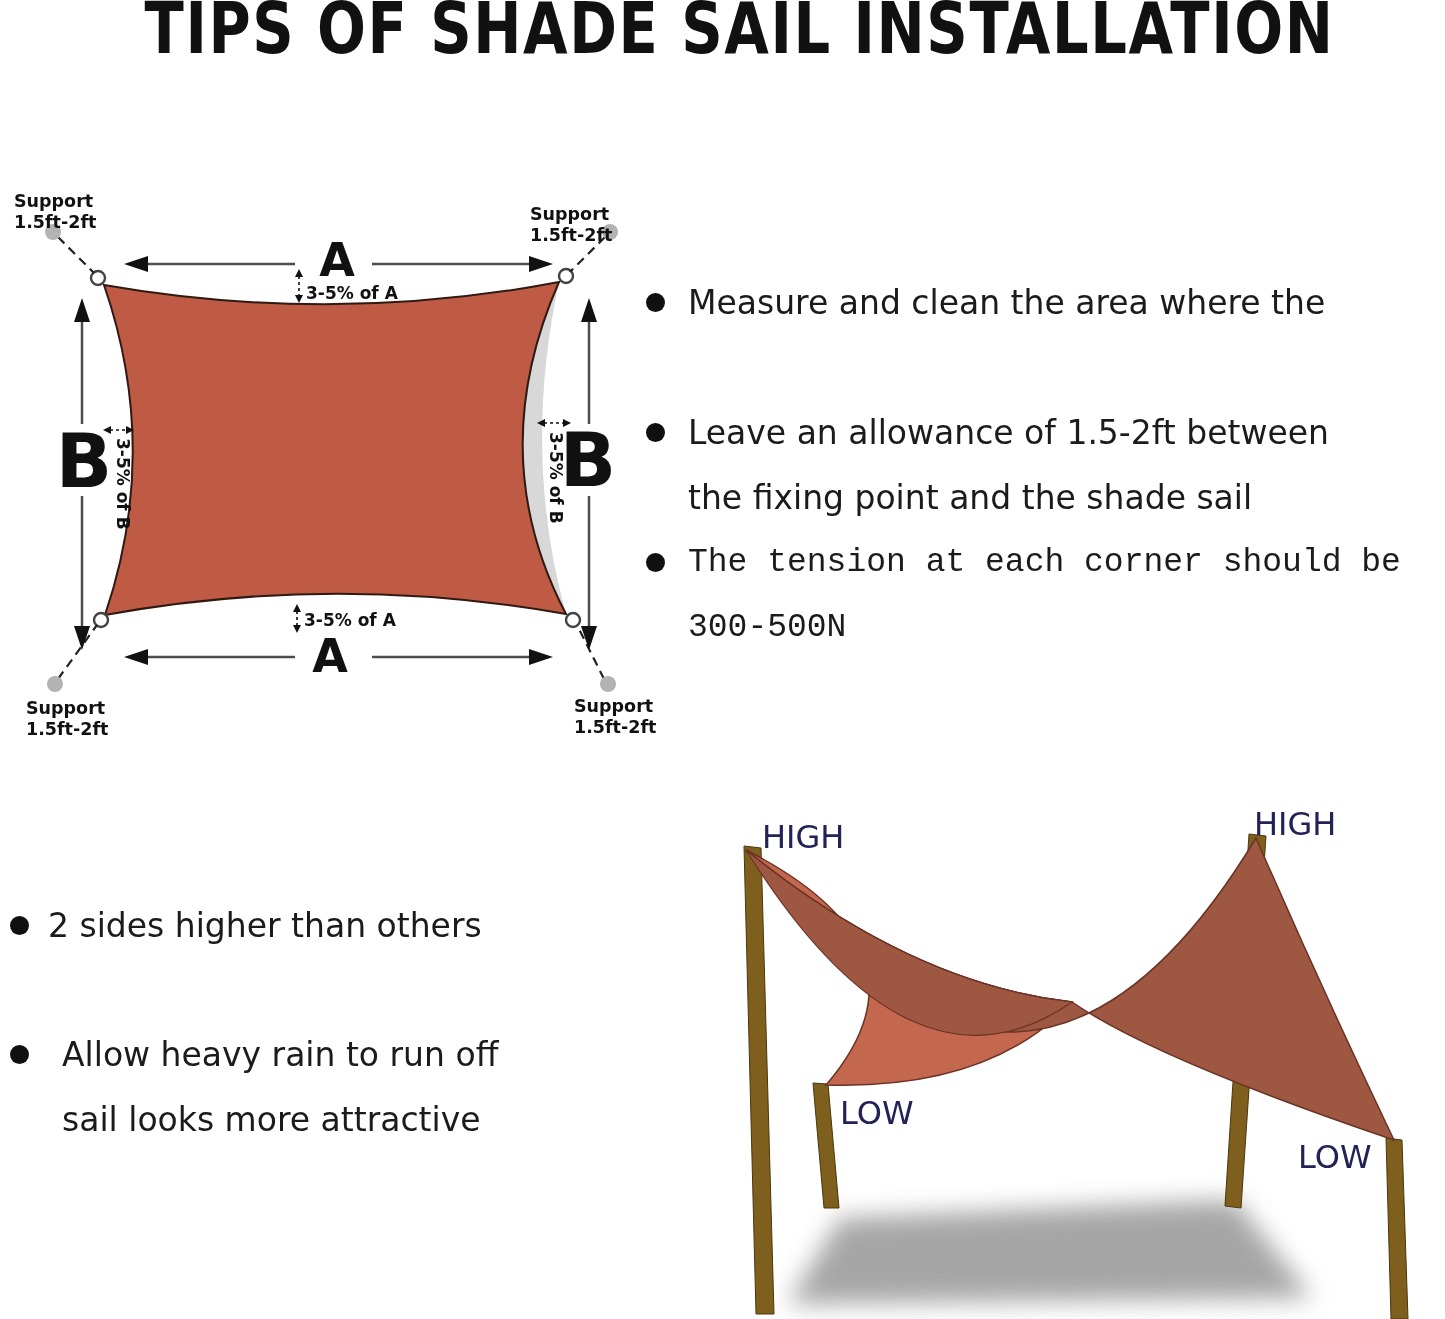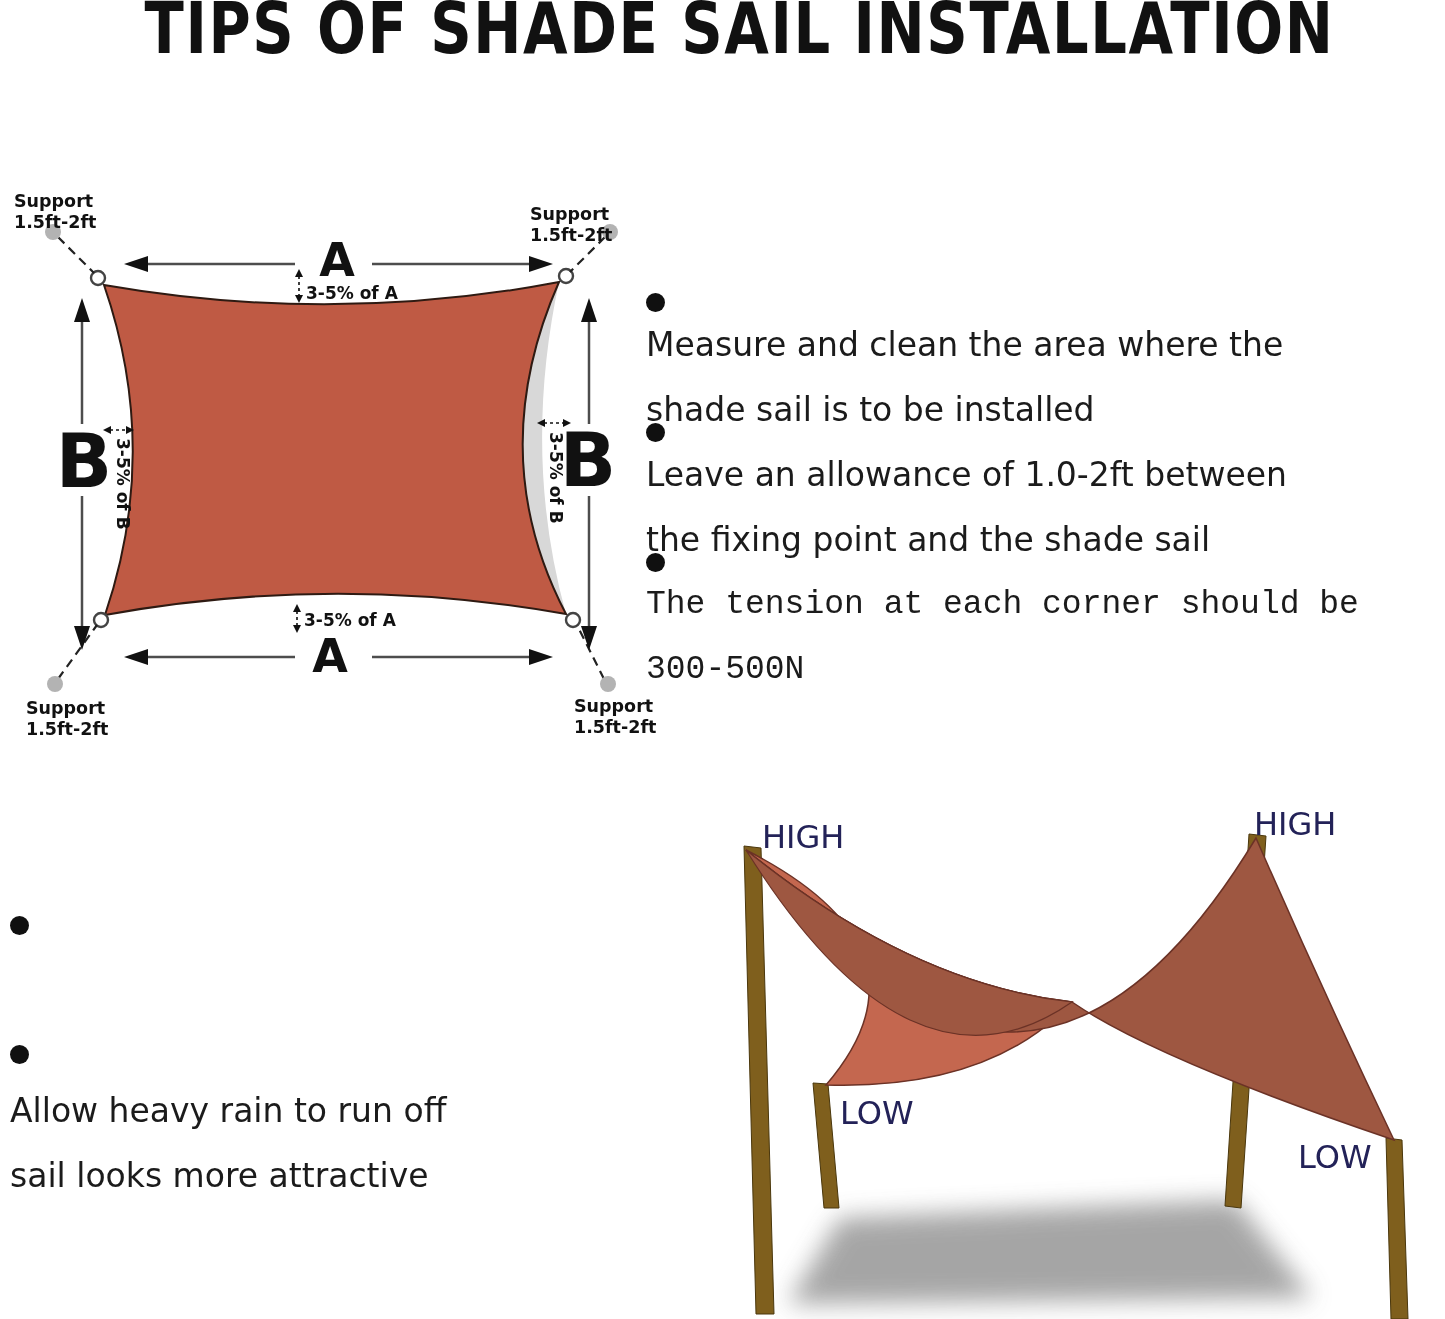--- a/index.html
+++ b/index.html
@@ -7,21 +7,21 @@
     width:1445px;height:1319px;position:relative;overflow:hidden;background:#ffffff;
     font-family:"DejaVu Sans",sans-serif;color:#1a1a1a;
   }
   .title{
     position:absolute;top:-8px;left:0;width:1445px;text-align:center;
     font-size:72px;font-weight:800;line-height:1;letter-spacing:2px;white-space:nowrap;
     transform:scaleX(0.80);transform-origin:50% 0;color:#111;
   }
   svg text{font-family:"DejaVu Sans",sans-serif;}
   .bullet-item{position:absolute;display:flex;align-items:flex-start;
-    font-size:33px;line-height:65px;color:#1b1b1b;flex-direction:column;}
+    font-size:33px;line-height:65px;color:#1b1b1b;}
   .bullet-dot{width:19px;height:19px;border-radius:50%;background:#101010;flex:none;margin-top:23px;}
   .bullet-item .lines{white-space:nowrap;}
   .col-right .bullet-dot{margin-right:23px;}
   .col-left  .bullet-dot{margin-right:19px;}
 </style>
 </head>
 <body>
 
 <div class="title">TIPS OF SHADE SAIL INSTALLATION</div>
 
@@ -122,43 +122,43 @@
   <path d="M 537,423 l 8,-4 l 0,8 z" fill="#111"></path>
   <path d="M 571,423 l -8,-4 l 0,8 z" fill="#111"></path>
   <text transform="translate(550,432) rotate(90)" font-size="17" font-weight="600" fill="#111">3-5% of B</text>
 </svg>
 
 <div class="col-right">
   <div class="bullet-item" style="left:646px;top:270px;">
     <span class="bullet-dot"></span>
     <div class="lines">
       <div>Measure and clean the area where the</div>
-      <div>shade sail is to be installed</div>
     </div>
   </div>
   <div class="bullet-item" style="left:646px;top:400px;">
     <span class="bullet-dot"></span>
     <div class="lines">
-      <div>Leave an allowance of 1.0-2ft between</div>
+      <div>Leave an allowance of 1.5-2ft between</div>
       <div>the fixing point and the shade sail</div>
     </div>
   </div>
   <div class="bullet-item" style="left:646px;top:530px;font-family:Liberation Mono, monospace;">
     <span class="bullet-dot"></span>
     <div class="lines">
       <div>The tension at each corner should be</div>
       <div>300-500N</div>
     </div>
   </div>
 </div>
 
 <div class="col-left">
   <div class="bullet-item" style="left:10px;top:893px;">
     <span class="bullet-dot"></span>
     <div class="lines">
+      <div>2 sides higher than others</div>
     </div>
   </div>
   <div class="bullet-item" style="left:10px;top:1022px;gap:14px;">
     <span class="bullet-dot"></span>
     <div class="lines">
       <div>Allow heavy rain to run off</div>
       <div>sail looks more attractive</div>
     </div>
   </div>
 </div>

